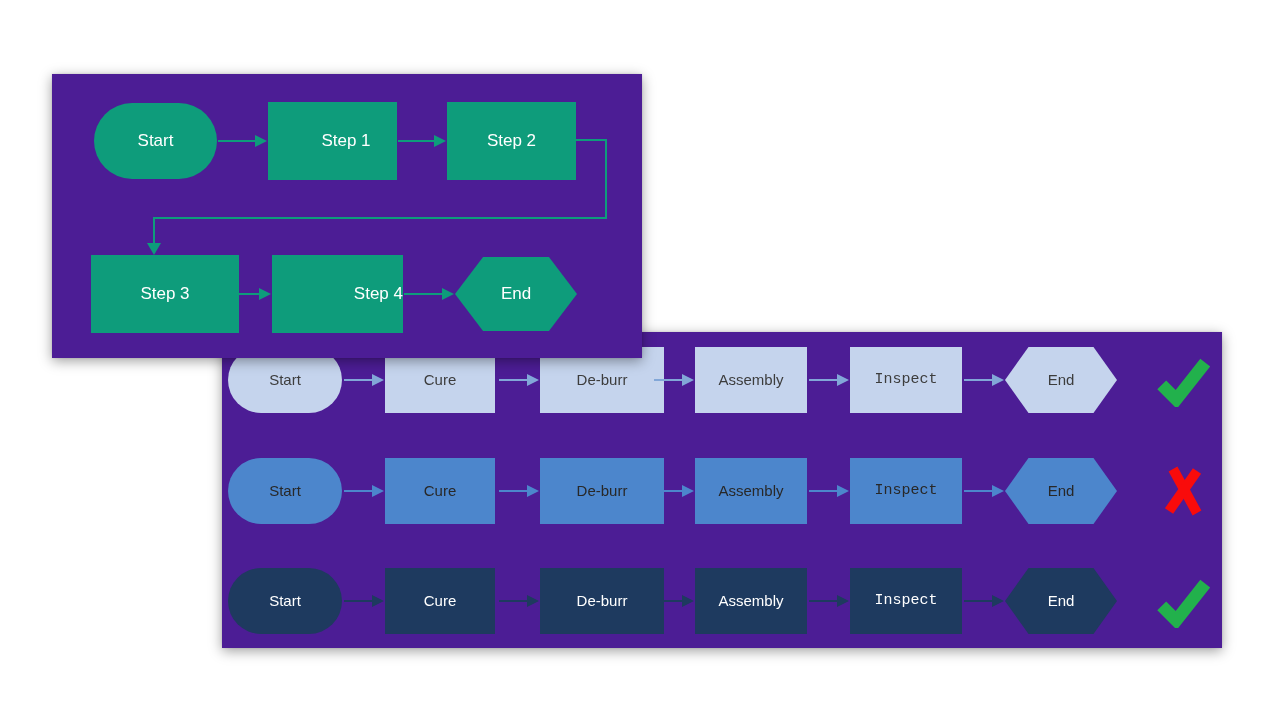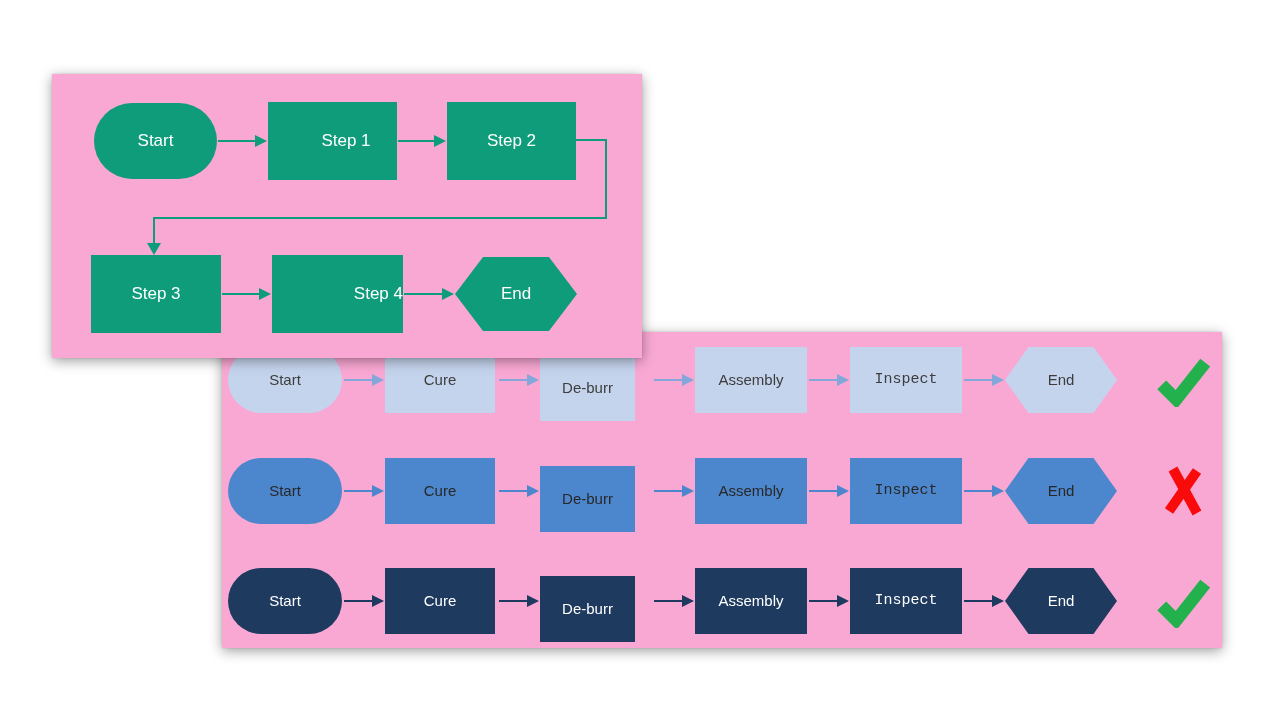--- a/index.html
+++ b/index.html
@@ -7,39 +7,39 @@
   body {
     width: 1280px; height: 720px;
     background: #ffffff;
     font-family: "Liberation Sans", sans-serif;
     position: relative;
     overflow: hidden;
   }
 
   .panel {
     position: absolute;
-    background: #f9a8d4;
+    background: #4c1d95;
     box-shadow: 0 3px 12px rgba(0,0,0,0.38), 0 0 2px rgba(0,0,0,0.12);
   }
   #example-panel { left: 52px; top: 74px; width: 590px; height: 284px; z-index: 2; }
   #variants-panel { left: 222px; top: 332px; width: 1000px; height: 316px; z-index: 1; }
 
   .node {
     position: absolute;
     display: flex; align-items: center; justify-content: center;
     text-align: center;
     line-height: 1.1;
   }
 
   
   .g-node { background: #0E9C7B; color: #ffffff; font-size: 17px; }
   .g-stadium { left: 42px; top: 29px; width: 123px; height: 76px; border-radius: 38px; }
   .g-step1 { left: 216px; top: 28px; width: 129px; height: 78px; padding-left: 27px; }
   .g-step2 { left: 395px; top: 28px; width: 129px; height: 78px; justify-content: center; }
-  .g-step3 { left: 39px;  top: 181px; width: 130px; height: 78px; }
+  .g-step3 { left: 39px;  top: 181px; width: 148px; height: 78px; }
   .g-step4 { left: 220px; top: 181px; width: 131px; height: 78px; justify-content: flex-end; }
   .g-hex   { left: 403px; top: 183px; width: 122px; height: 74px;
              clip-path: polygon(23% 0, 77% 0, 100% 50%, 77% 100%, 23% 100%, 0 50%); }
 
   
   .h-arrow { position: absolute; height: 12px; }
   .h-arrow .shaft { position: absolute; left: 0; right: 10px; top: 5px; height: 2px; }
   .h-arrow .head  { position: absolute; right: 0; top: 0; width: 0; height: 0;
                     border-top: 6px solid transparent; border-bottom: 6px solid transparent;
                     border-left: 12px solid; }
@@ -57,21 +57,21 @@
                 border-top: 12px solid #0E9C7B; }
 
   
   .vrow { position: absolute; left: 0; width: 100%; height: 66px; }
   .vrow-1 { top: 15px; }
   .vrow-2 { top: 126px; }
   .vrow-3 { top: 236px; }
 
   .v-stadium { left: 6px;   top: 0; width: 114px; height: 66px; border-radius: 33px; }
   .v-rect1   { left: 163px; top: 0; width: 110px; height: 66px; }
-  .v-rect2   { left: 318px; top: 8px; width: 95px; height: 66px; }
+  .v-rect2   { left: 318px; top: 0; width: 124px; height: 66px; }
   .v-rect3   { left: 473px; top: 0; width: 112px; height: 66px; justify-content: center; }
   .v-rect4   { left: 628px; top: 0; width: 112px; height: 66px; font-family: Liberation Mono, monospace; }
   .v-hex     { left: 783px; top: 0; width: 112px; height: 66px;
                clip-path: polygon(21% 0, 79% 0, 100% 50%, 79% 100%, 21% 100%, 0 50%); }
   .v-node { font-size: 15px; }
 
   .row-light .v-node  { background: #C5D4ED; color: #3D3D3D; }
   .row-medium .v-node { background: #4C86CC; color: #282828; }
   .row-dark .v-node   { background: #1E3A5F; color: #ffffff; }
 

